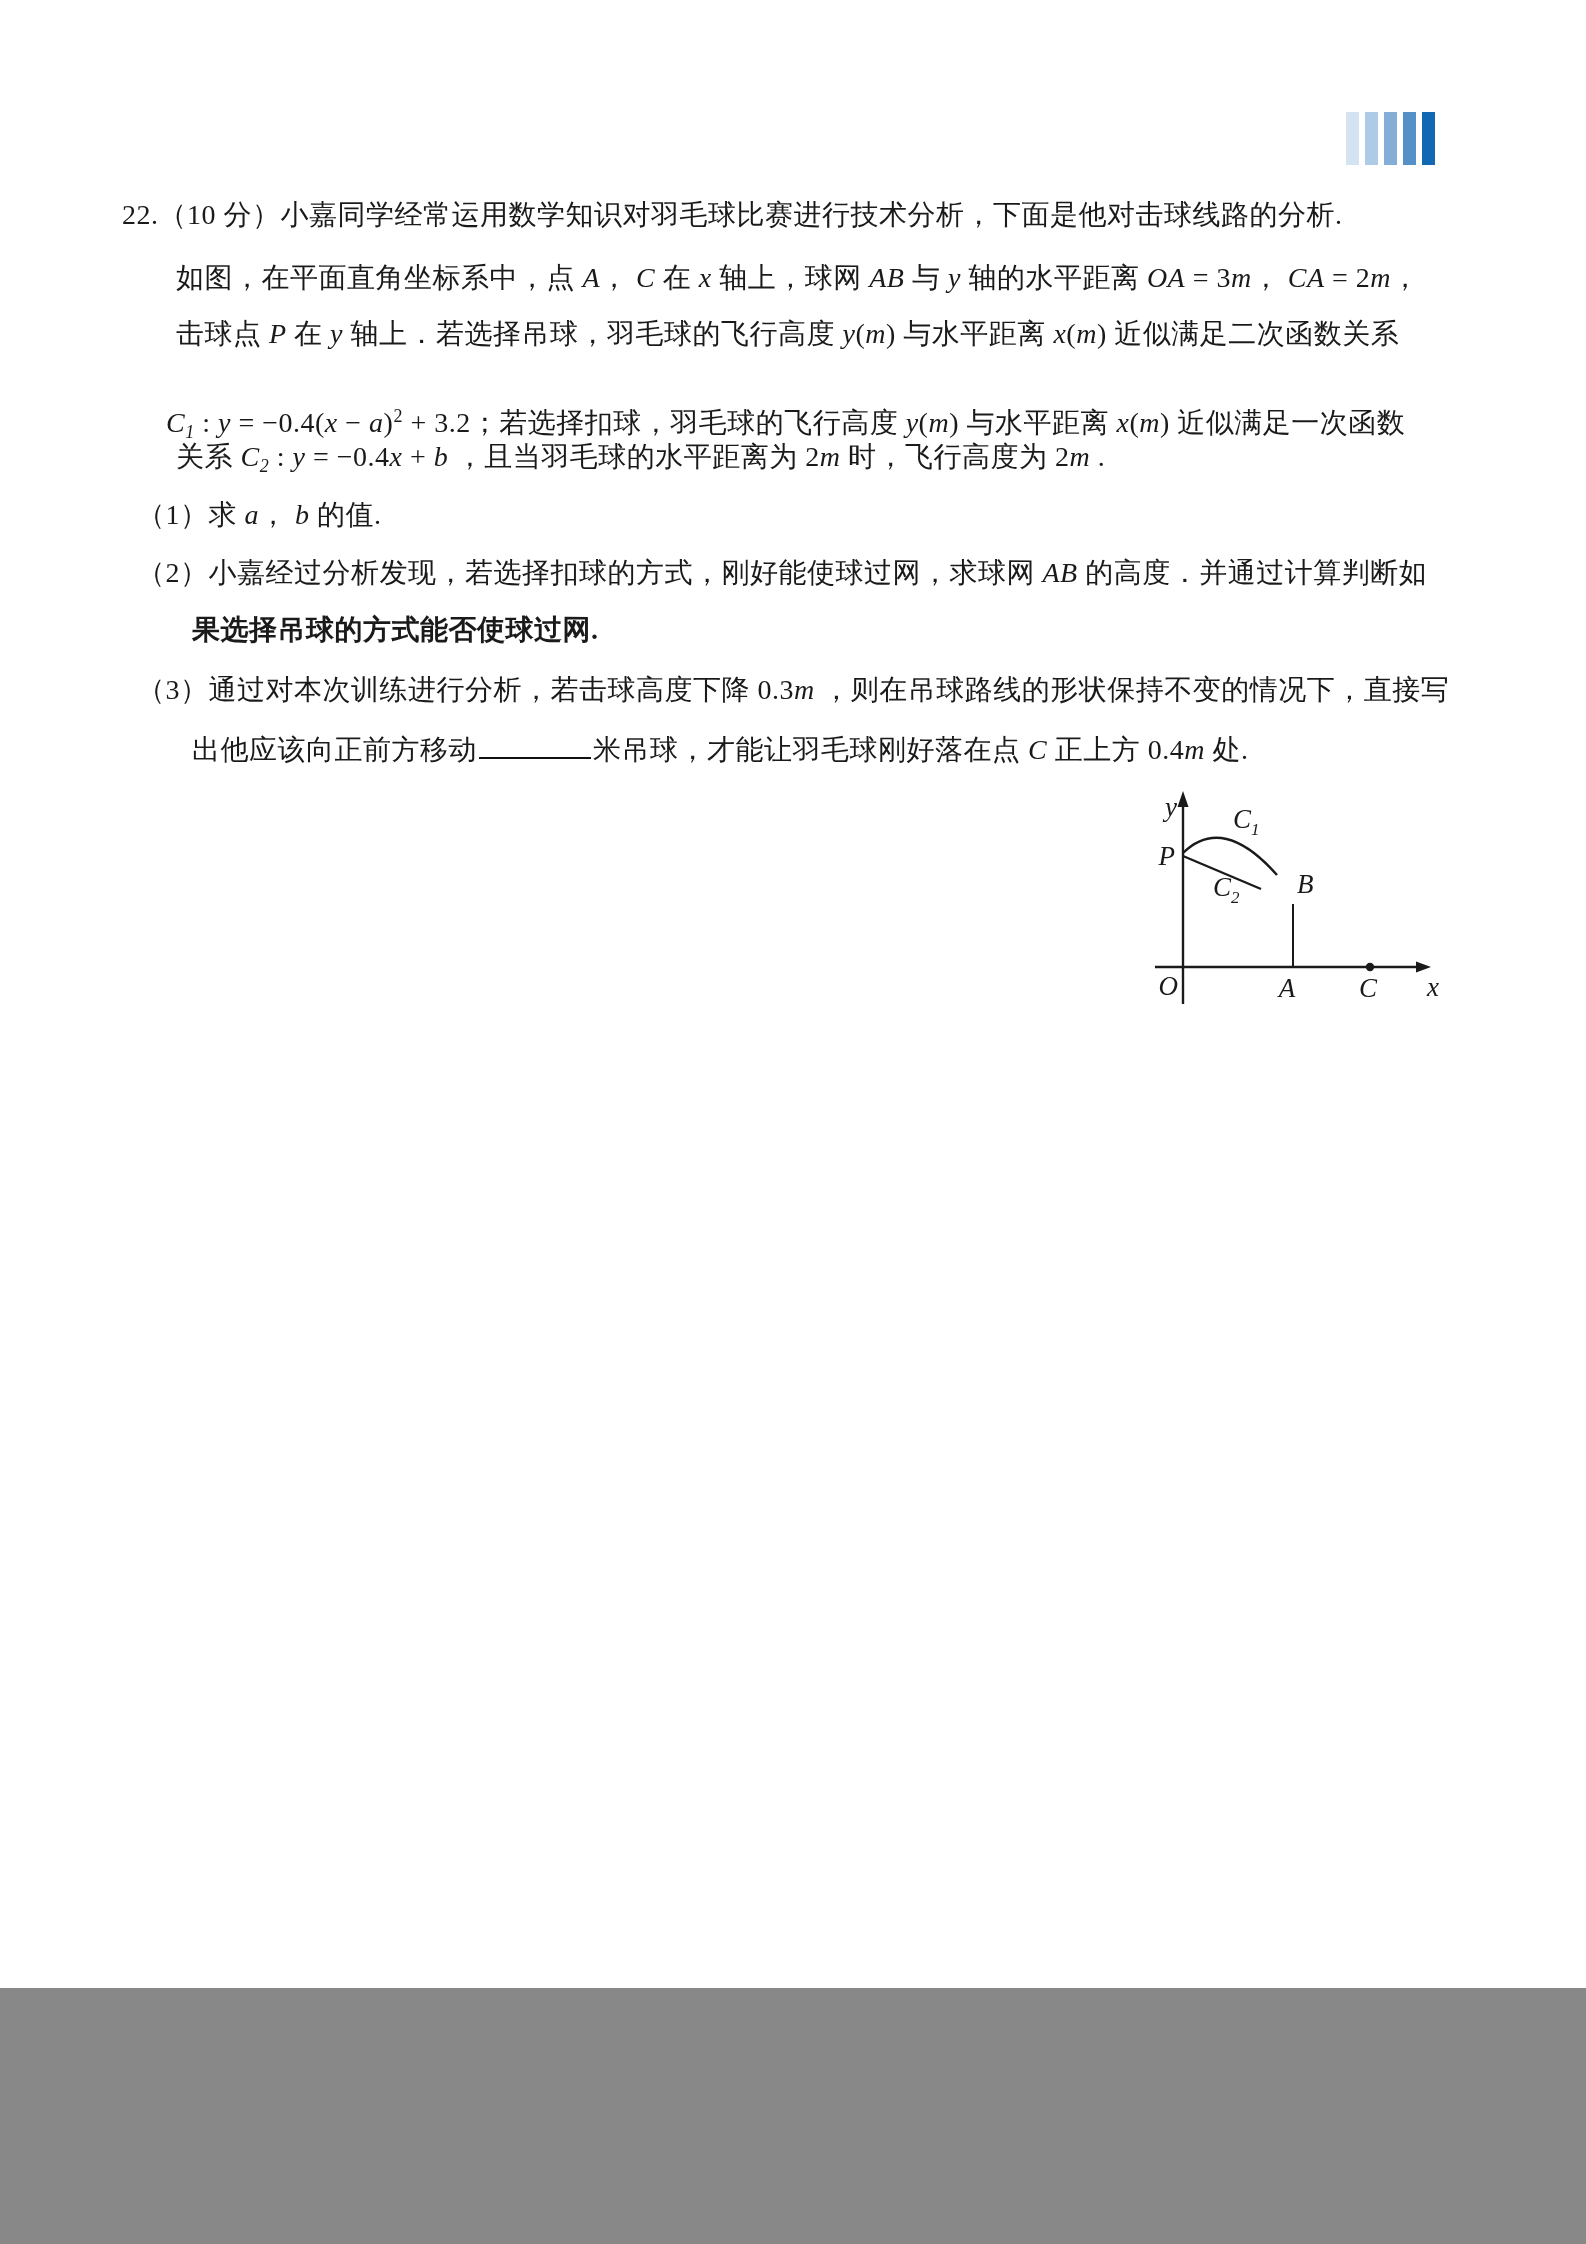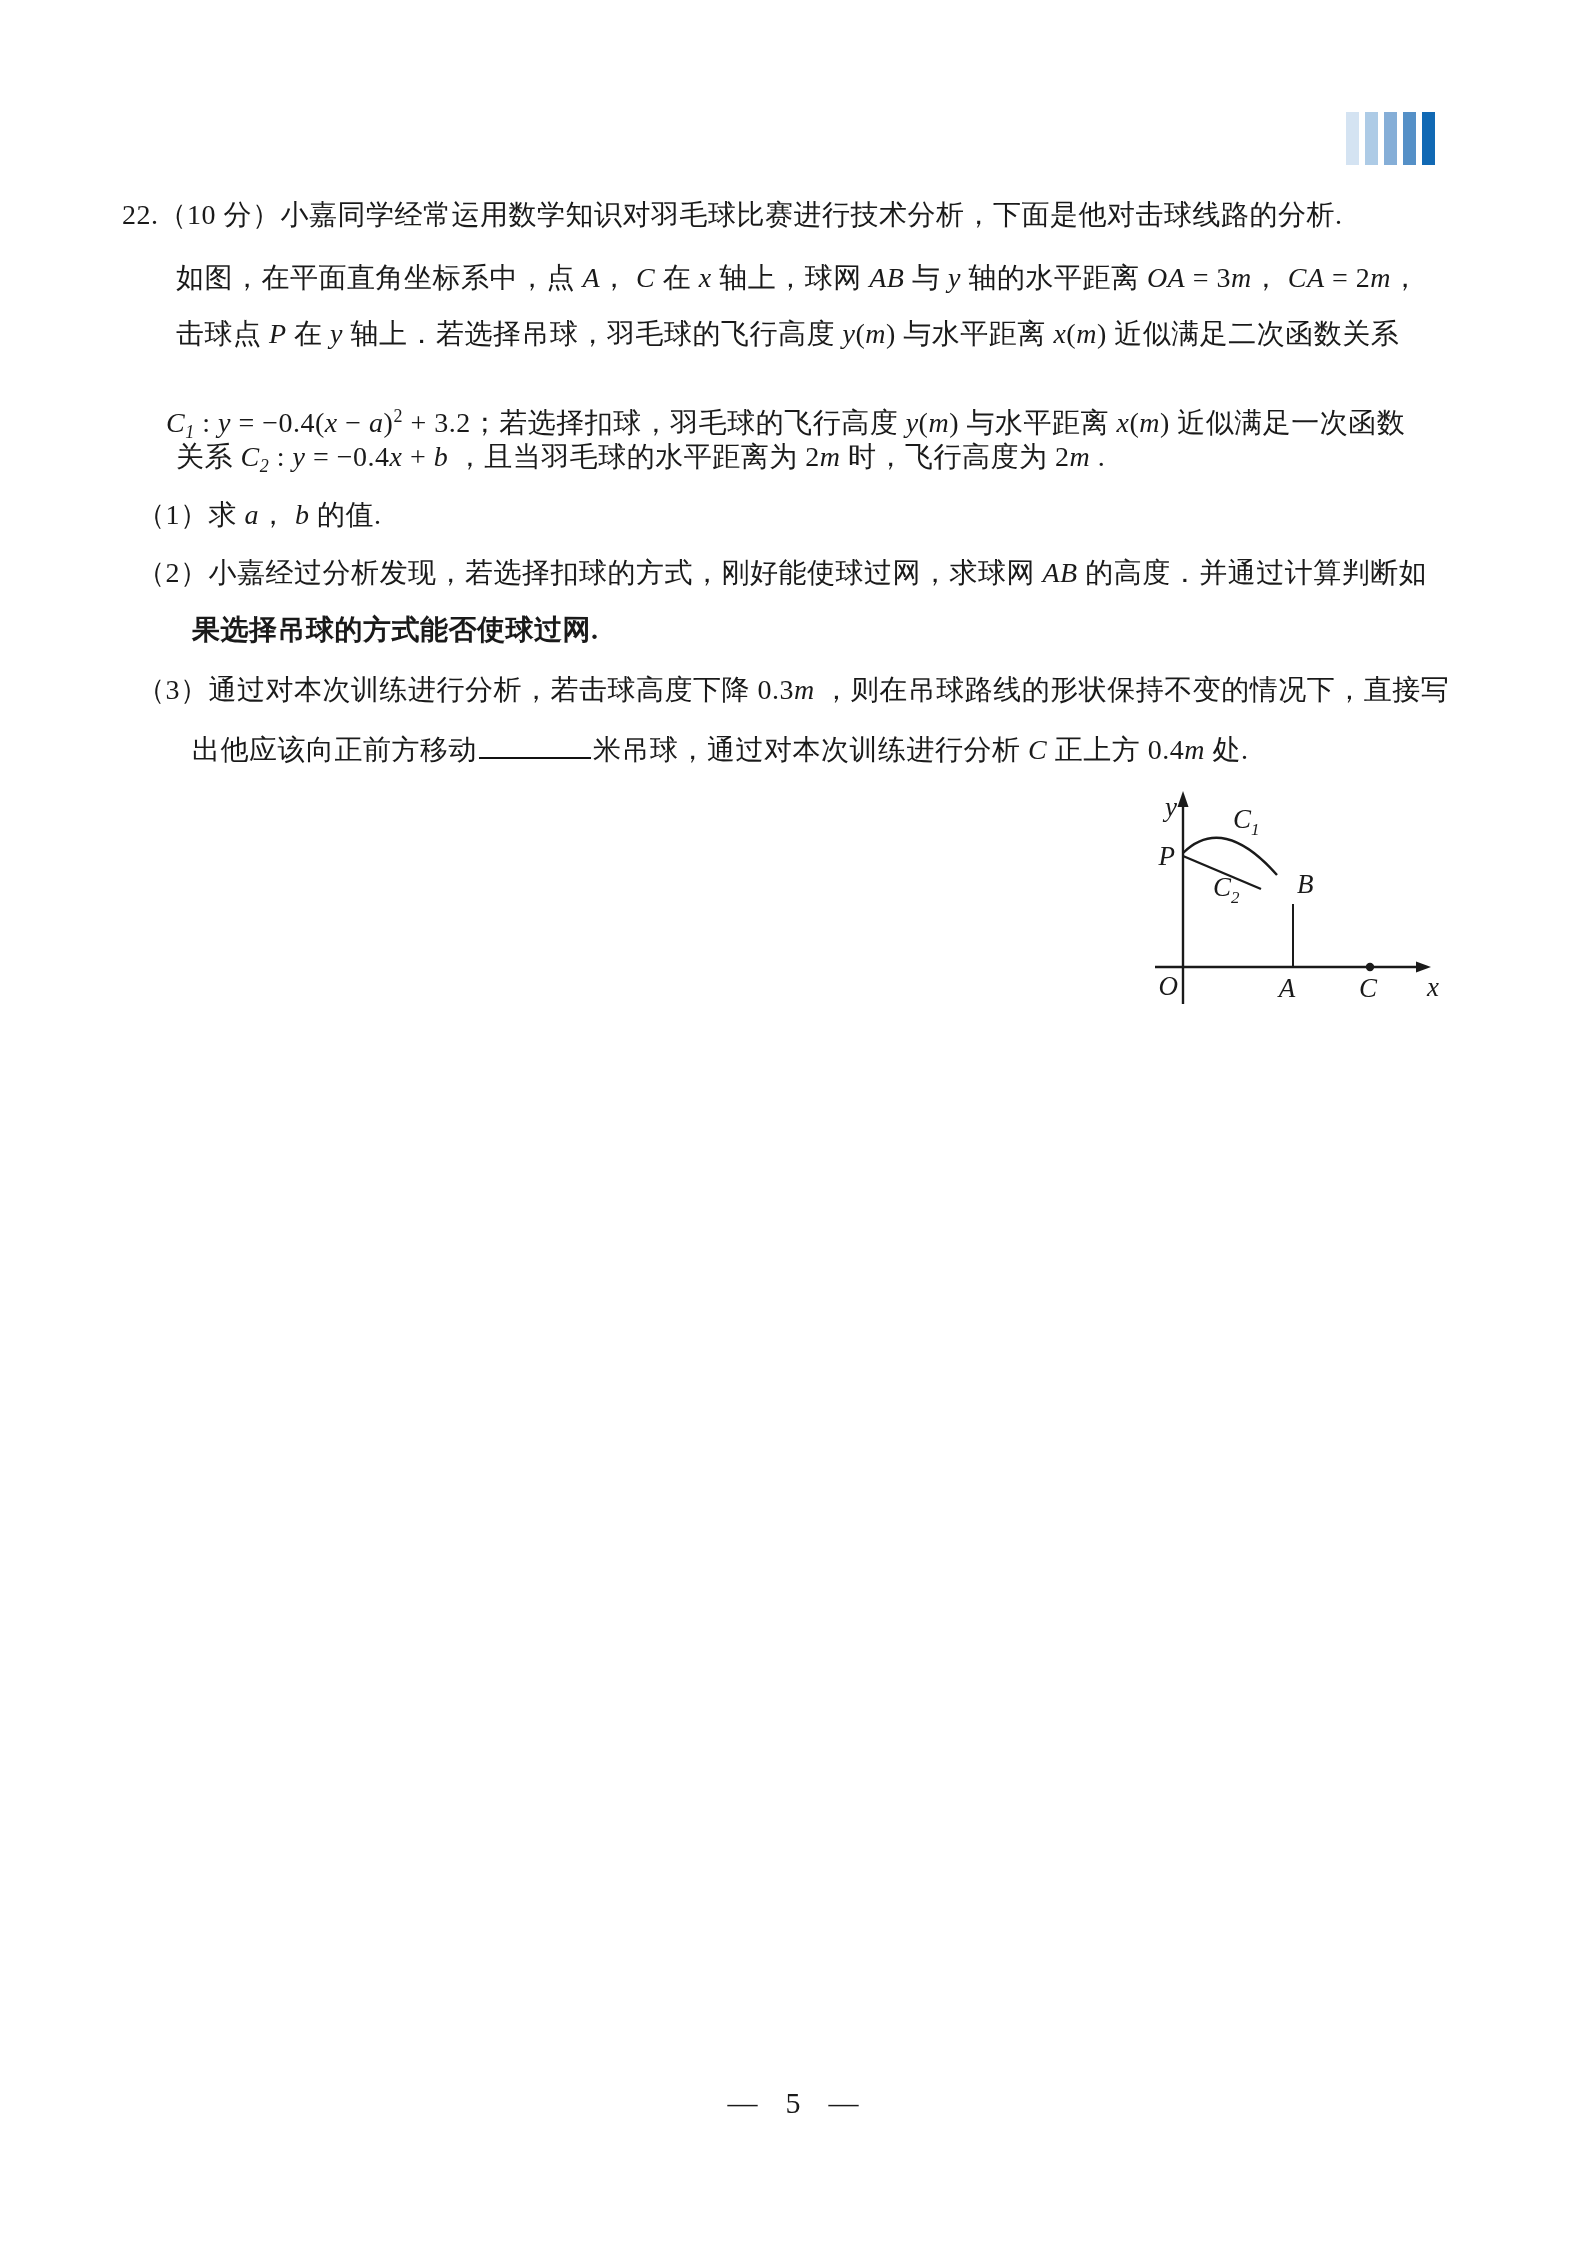--- a/index.html
+++ b/index.html
@@ -1,18 +1,18 @@
 <!DOCTYPE html>
 <html><head>
 <meta charset="utf-8">
 <style>
   html,body { margin:0; padding:0; background:#888; }
   .page {
     position:relative;
-    width:1586px; height:2244px;
+    width:1586px; height:1988px;
     background:#ffffff;
     font-family:"Liberation Serif","DejaVu Serif",serif;
     color:#1a1a1a;
     overflow:hidden;
   }
   
   .logo-bars {
     position:absolute; top:112px; left:1346px;
     display:flex; gap:6px; height:53px;
   }
@@ -72,21 +72,21 @@
   <div class="problem">
       <div class="line l1" style="top: 197px;"><span class="cn">22.（10 分）小嘉同学经常运用数学知识对羽毛球比赛进行技术分析，下面是他对击球线路的分析.</span></div>
       <div class="line para" style="top: 260px;"><span class="cn">如图，在平面直角坐标系中，点 </span><span class="it">A</span><span class="cn">， </span><span class="it">C</span><span class="cn"> 在 </span><span class="it">x</span><span class="cn"> 轴上，球网 </span><span class="it">AB</span><span class="cn"> 与 </span><span class="it">y</span><span class="cn"> 轴的水平距离 </span><span class="it">OA</span><span class="cn"> = 3</span><span class="it">m</span><span class="cn">， </span><span class="it">CA</span><span class="cn"> = 2</span><span class="it">m</span><span class="cn">，</span></div>
       <div class="line para" style="top: 316px;"><span class="cn">击球点 </span><span class="it">P</span><span class="cn"> 在 </span><span class="it">y</span><span class="cn"> 轴上．若选择吊球，羽毛球的飞行高度 </span><span class="it">y</span><span class="cn">(</span><span class="it">m</span><span class="cn">) 与水平距离 </span><span class="it">x</span><span class="cn">(</span><span class="it">m</span><span class="cn">) 近似满足二次函数关系</span></div>
       <div class="line para2" style="top: 379px;"><span class="it">C</span><span class="sub">1</span><span class="cn"> : </span><span class="it">y</span><span class="cn"> = −0.4(</span><span class="it">x</span><span class="cn"> − </span><span class="it">a</span><span class="cn">)</span><span class="sup">2</span><span class="cn"> + 3.2；若选择扣球，羽毛球的飞行高度 </span><span class="it">y</span><span class="cn">(</span><span class="it">m</span><span class="cn">) 与水平距离 </span><span class="it">x</span><span class="cn">(</span><span class="it">m</span><span class="cn">) 近似满足一次函数</span></div>
       <div class="line para" style="top: 439px;"><span class="cn">关系 </span><span class="it">C</span><span class="sub">2</span><span class="cn"> : </span><span class="it">y</span><span class="cn"> = −0.4</span><span class="it">x</span><span class="cn"> + </span><span class="it">b</span><span class="cn"> ，且当羽毛球的水平距离为 2</span><span class="it">m</span><span class="cn"> 时，飞行高度为 2</span><span class="it">m</span><span class="cn"> .</span></div>
       <div class="line q" style="top: 497px;"><span class="cn">（1）求 </span><span class="it">a</span><span class="cn">， </span><span class="it">b</span><span class="cn"> 的值.</span></div>
       <div class="line q" style="top: 555px;"><span class="cn">（2）小嘉经过分析发现，若选择扣球的方式，刚好能使球过网，求球网 </span><span class="it">AB</span><span class="cn"> 的高度．并通过计算判断如</span></div>
       <div class="line cont" style="top: 612px; font-weight: bold;"><span class="cn">果选择吊球的方式能否使球过网.</span></div>
       <div class="line q" style="top: 672px; text-align: center;"><span class="cn">（3）通过对本次训练进行分析，若击球高度下降 0.3</span><span class="it">m</span><span class="cn"> ，则在吊球路线的形状保持不变的情况下，直接写</span></div>
-      <div class="line cont" style="top: 729px;"><span class="cn">出他应该向正前方移动</span><span class="blank"></span><span class="cn">米吊球，通过对本次训练进行分析 </span><span class="it">C</span><span class="cn"> 正上方 0.4</span><span class="it">m</span><span class="cn"> 处.</span></div>
+      <div class="line cont" style="top: 729px;"><span class="cn">出他应该向正前方移动</span><span class="blank"></span><span class="cn">米吊球，才能让羽毛球刚好落在点 </span><span class="it">C</span><span class="cn"> 正上方 0.4</span><span class="it">m</span><span class="cn"> 处.</span></div>
     </div>
 
   <svg class="figure" width="380" height="235" viewBox="0 0 380 235">
 
     <line class="axis" x1="98" y1="22" x2="98" y2="222"></line>
     <polygon points="98,9 92.5,25 103.5,25" fill="#1a1a1a"></polygon>
     <line class="axis" x1="70" y1="185" x2="334" y2="185"></line>
     <polygon points="346,185 331,179.5 331,190.5" fill="#1a1a1a"></polygon>
 
     <path class="curve" d="M 98 71 Q 138 32 192 93"></path>

